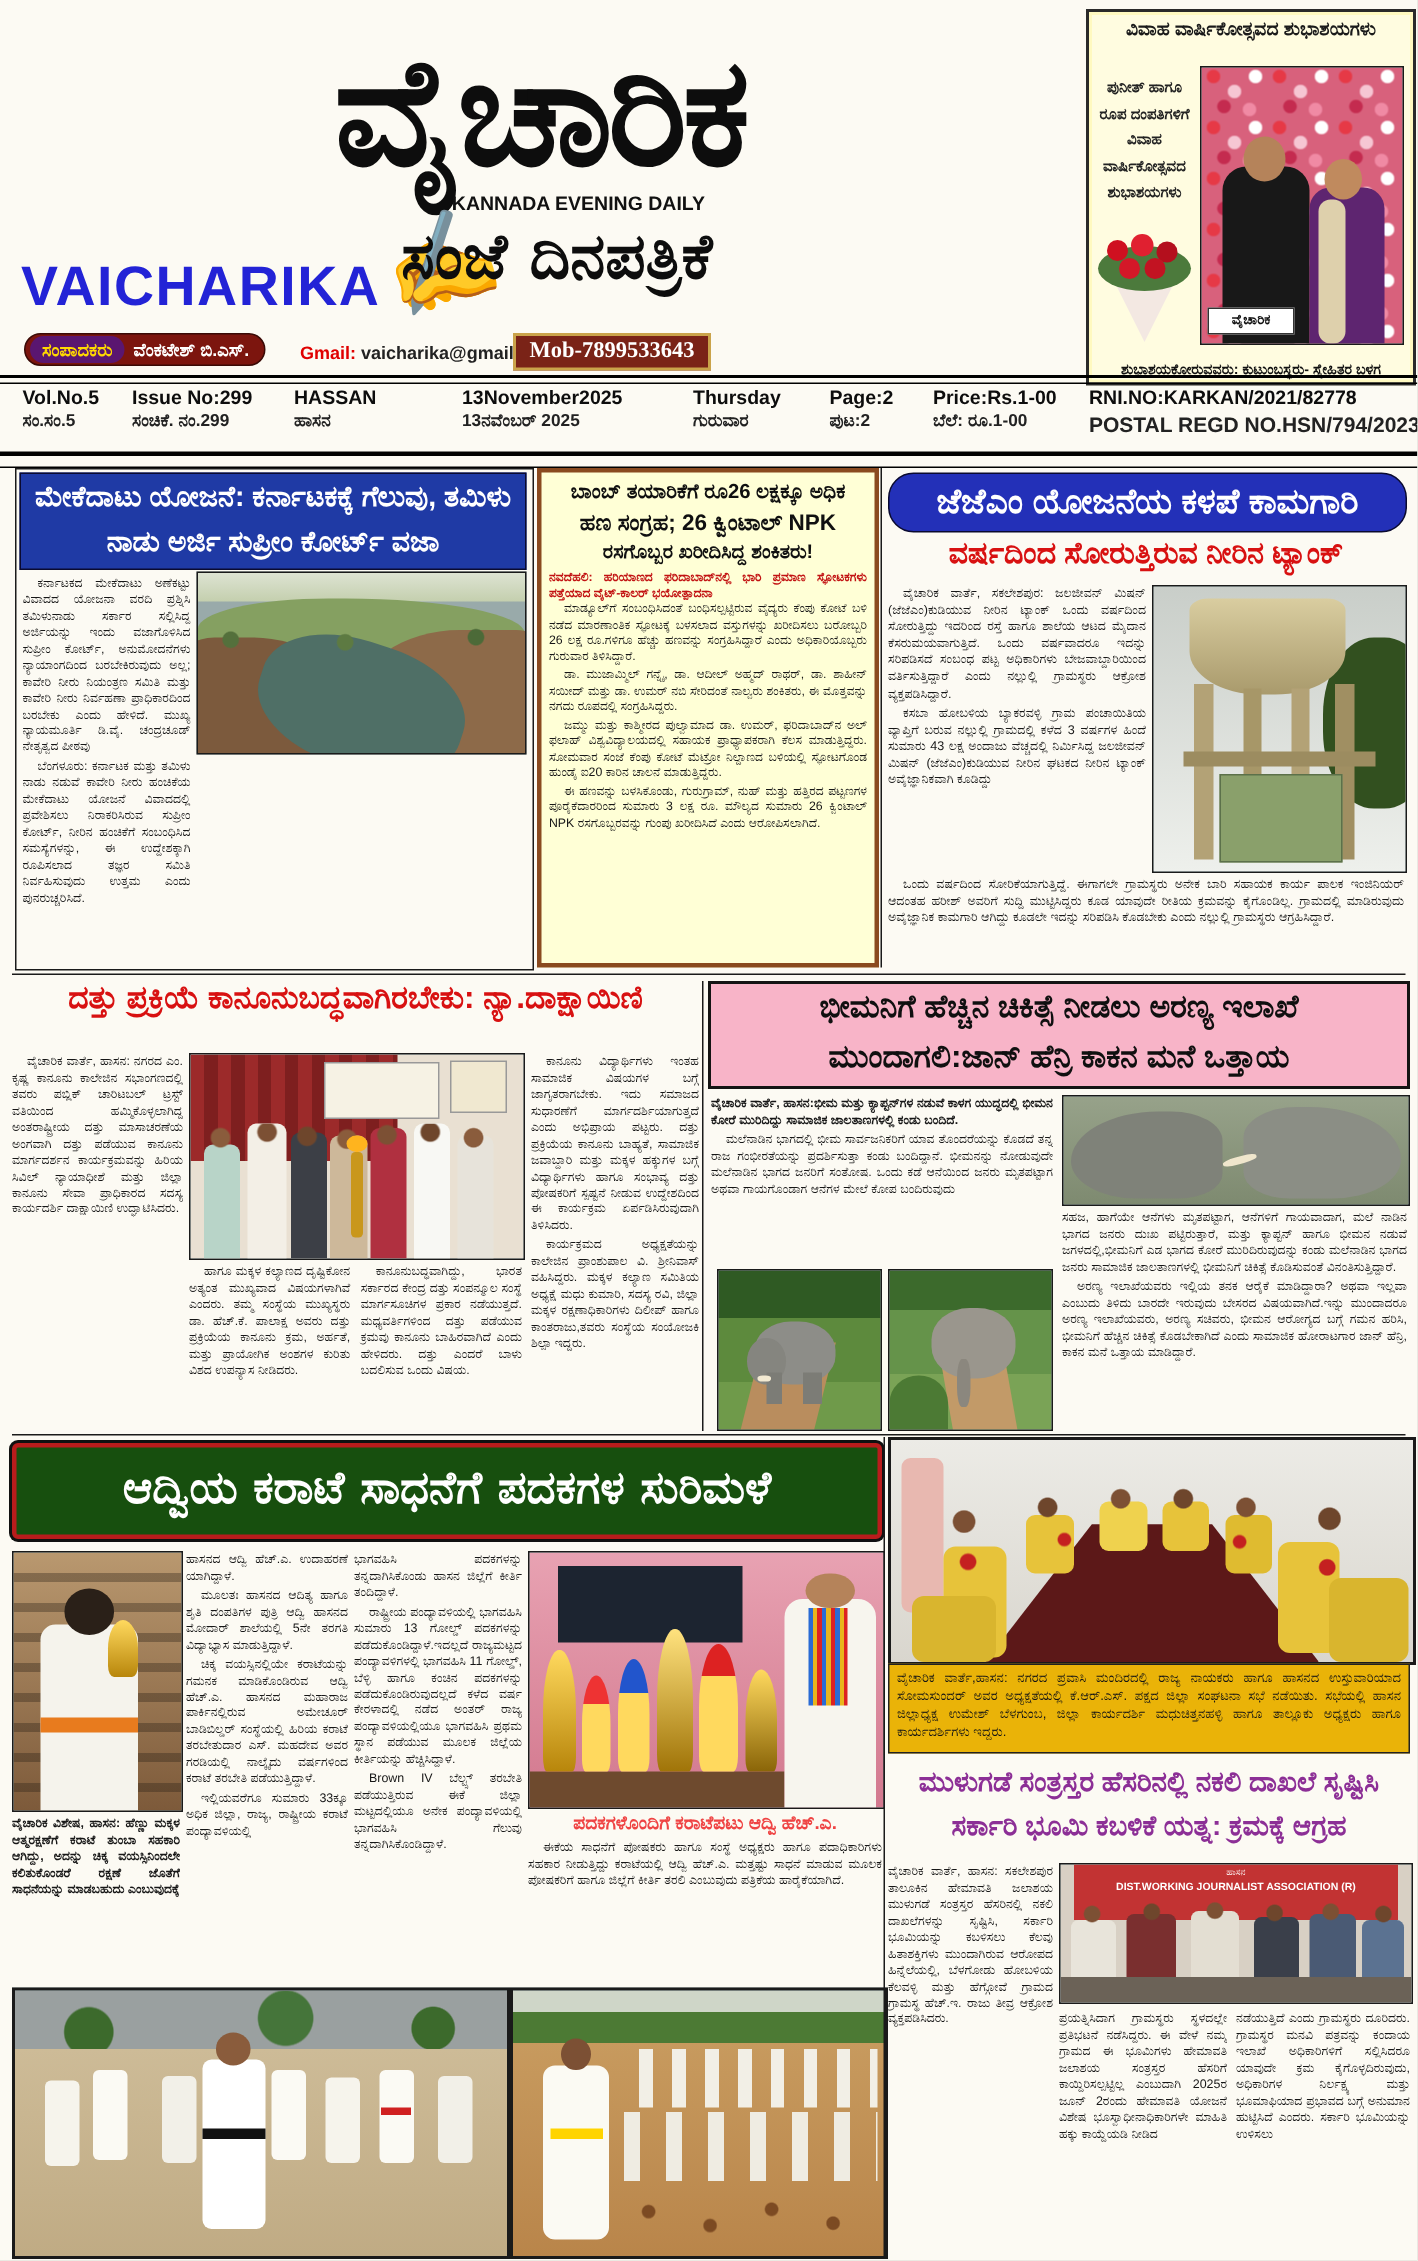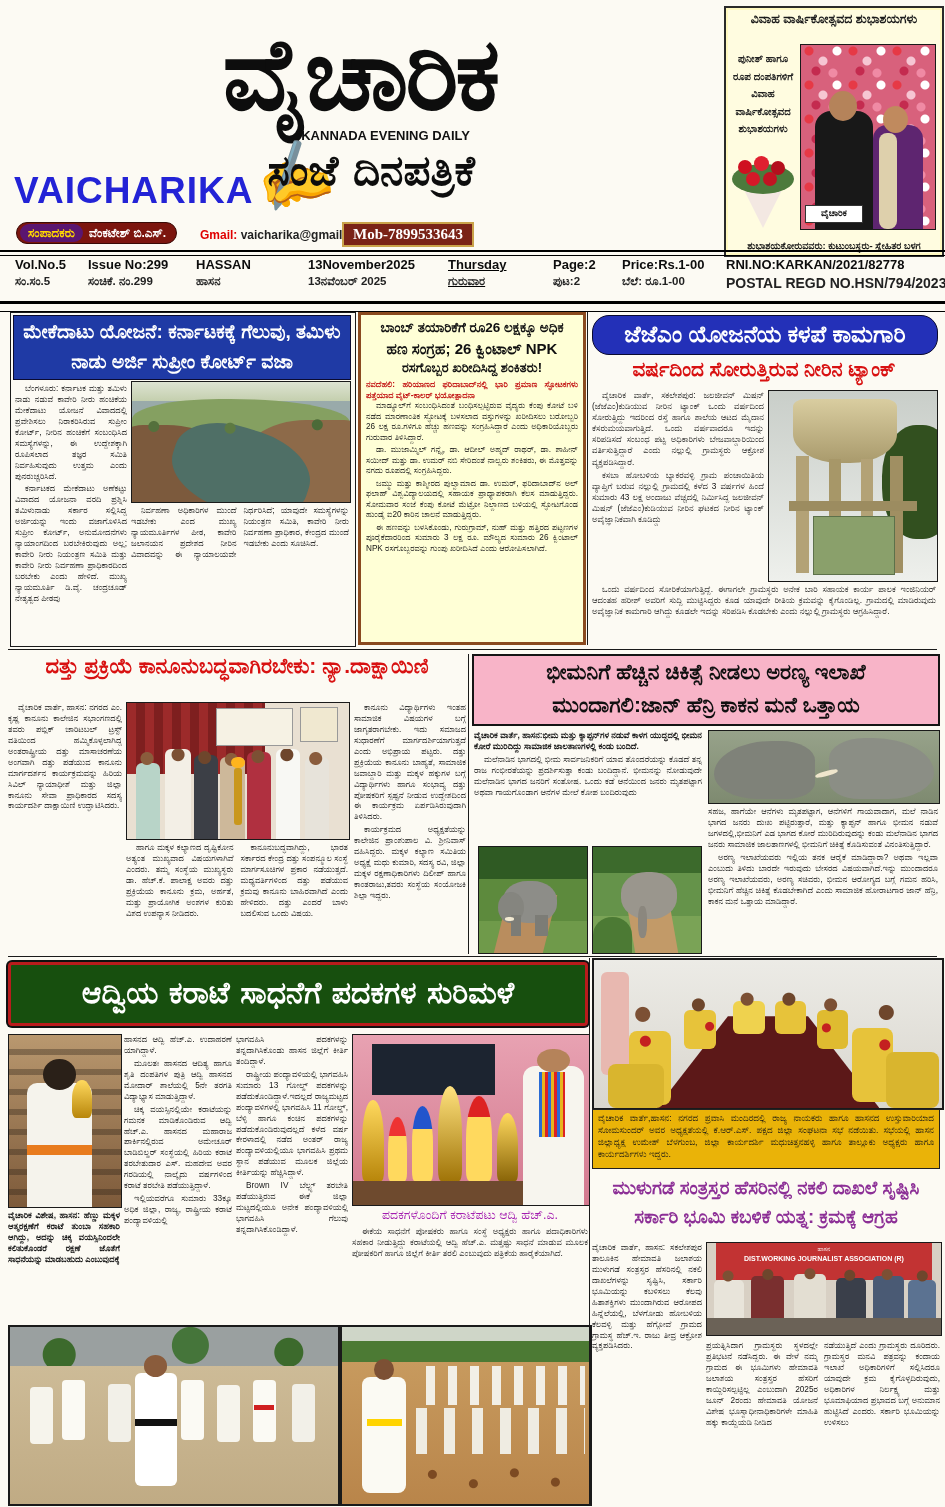--- a/index.html
+++ b/index.html
@@ -63,21 +63,21 @@
   .pink-box{background:#f8b4c8;color:#101010;font-weight:bold;text-align:center;
       border:2px solid #141414;}
   .green-bar{position:absolute;left:8px;top:962px;width:580px;height:64px;background:#174f0e;
       border:3px solid #b91c1c;box-shadow:0 0 0 2px #111;box-sizing:border-box;
       color:#fff;font-weight:900;text-align:center;font-size:30px;line-height:56px;
       border-radius:4px;font-family:"DejaVu Serif",serif;}
   .purple-head{color:#8c2f96;font-weight:bold;text-align:center;}
   .caption-pink{position:absolute;left:592px;top:1109px;width:348px;height:60px;
       background:#eab308;border:1.5px solid #222;box-sizing:border-box;padding:3px 5px;
       font-size:8.8px;line-height:1.35;text-align:justify;color:#151515;overflow:hidden;}
-  .red-cap{color:#a21caf;font-weight:normal;text-align:center;}
+  .red-cap{color:#ef4444;font-weight:bold;text-align:center;}
 </style>
 </head>
 <body>
 
 <div class="page">
 
   <div class="abs" style="left:0;top:0;width:945px;height:252px;">
     <div class="mast-title">ವೈಚಾರಿಕ</div>
     <div class="mast-latin">VAICHARIKA</div>
     <div class="mast-pen">✍</div>
@@ -134,21 +134,21 @@
       <div class="ib-kn">ಸಂಚಿಕೆ. ನಂ.299</div>
     </div>
     <div class="ib-col" style="left:196px;">
       <div class="ib-en">HASSAN</div>
       <div class="ib-kn">ಹಾಸನ</div>
     </div>
     <div class="ib-col" style="left:308px;">
       <div class="ib-en">13November2025</div>
       <div class="ib-kn">13ನವೆಂಬರ್ 2025</div>
     </div>
-    <div class="ib-col" style="left:448px;text-decoration:underline;">
+    <div class="ib-col" style="left:462px;">
       <div class="ib-en">Thursday</div>
       <div class="ib-kn">ಗುರುವಾರ</div>
     </div>
     <div class="ib-col" style="left:553px;">
       <div class="ib-en">Page:2</div>
       <div class="ib-kn">ಪುಟ:2</div>
     </div>
     <div class="ib-col" style="left:622px;">
       <div class="ib-en">Price:Rs.1-00</div>
       <div class="ib-kn">ಬೆಲೆ: ರೂ.1-00</div>
@@ -156,33 +156,32 @@
     <div class="ib-col" style="left:726px;">
       <div class="ib-en">RNI.NO:KARKAN/2021/82778</div>
       <div class="ib-kn" style="font-size:14px;text-align:right;">POSTAL REGD NO.HSN/794/2023-25</div>
     </div>
   </div>
   <div class="infobar-rule"></div>
 
   <div class="abs" style="left:10px;top:312px;width:344px;height:333px;border:1.5px solid #1a1a1a;">
     <div class="blue-box abs" style="left:2px;top:2px;width:336px;height:62px;font-size:19px;line-height:1.6;padding-top:1px;">ಮೇಕೆದಾಟು ಯೋಜನೆ: ಕರ್ನಾಟಕಕ್ಕೆ ಗೆಲುವು, ತಮಿಳು ನಾಡು ಅರ್ಜಿ ಸುಪ್ರೀಂ ಕೋರ್ಟ್ ವಜಾ</div>
     <div class="txt" style="left:4px;top:70px;width:112px;height:258px;">
+      <p>ಕರ್ನಾಟಕದ ಮೇಕೆದಾಟು ಅಣೆಕಟ್ಟು ವಿವಾದದ ಯೋಜನಾ ವರದಿ ಪ್ರಶ್ನಿಸಿ ತಮಿಳುನಾಡು ಸರ್ಕಾರ ಸಲ್ಲಿಸಿದ್ದ ಅರ್ಜಿಯನ್ನು ಇಂದು ವಜಾಗೊಳಿಸಿದ ಸುಪ್ರೀಂ ಕೋರ್ಟ್, ಅನುಮೋದನೆಗಳು ನ್ಯಾಯಾಂಗದಿಂದ ಬರಬೇಕಿರುವುದು ಅಲ್ಲ; ಕಾವೇರಿ ನೀರು ನಿಯಂತ್ರಣ ಸಮಿತಿ ಮತ್ತು ಕಾವೇರಿ ನೀರು ನಿರ್ವಹಣಾ ಪ್ರಾಧಿಕಾರದಿಂದ ಬರಬೇಕು ಎಂದು ಹೇಳಿದೆ. ಮುಖ್ಯ ನ್ಯಾಯಮೂರ್ತಿ ಡಿ.ವೈ. ಚಂದ್ರಚೂಡ್ ನೇತೃತ್ವದ ಪೀಠವು</p>
       <p>ಬೆಂಗಳೂರು: ಕರ್ನಾಟಕ ಮತ್ತು ತಮಿಳು ನಾಡು ನಡುವೆ ಕಾವೇರಿ ನೀರು ಹಂಚಿಕೆಯ ಮೇಕೆದಾಟು ಯೋಜನೆ ವಿವಾದದಲ್ಲಿ ಪ್ರವೇಶಿಸಲು ನಿರಾಕರಿಸಿರುವ ಸುಪ್ರೀಂ ಕೋರ್ಟ್, ನೀರಿನ ಹಂಚಿಕೆಗೆ ಸಂಬಂಧಿಸಿದ ಸಮಸ್ಯೆಗಳನ್ನು, ಈ ಉದ್ದೇಶಕ್ಕಾಗಿ ರೂಪಿಸಲಾದ ತಜ್ಞರ ಸಮಿತಿ ನಿರ್ವಹಿಸುವುದು ಉತ್ತಮ ಎಂದು ಪುನರುಚ್ಚರಿಸಿದೆ.</p>
-      <p>ಕರ್ನಾಟಕದ ಮೇಕೆದಾಟು ಅಣೆಕಟ್ಟು ವಿವಾದದ ಯೋಜನಾ ವರದಿ ಪ್ರಶ್ನಿಸಿ ತಮಿಳುನಾಡು ಸರ್ಕಾರ ಸಲ್ಲಿಸಿದ್ದ ಅರ್ಜಿಯನ್ನು ಇಂದು ವಜಾಗೊಳಿಸಿದ ಸುಪ್ರೀಂ ಕೋರ್ಟ್, ಅನುಮೋದನೆಗಳು ನ್ಯಾಯಾಂಗದಿಂದ ಬರಬೇಕಿರುವುದು ಅಲ್ಲ; ಕಾವೇರಿ ನೀರು ನಿಯಂತ್ರಣ ಸಮಿತಿ ಮತ್ತು ಕಾವೇರಿ ನೀರು ನಿರ್ವಹಣಾ ಪ್ರಾಧಿಕಾರದಿಂದ ಬರಬೇಕು ಎಂದು ಹೇಳಿದೆ. ಮುಖ್ಯ ನ್ಯಾಯಮೂರ್ತಿ ಡಿ.ವೈ. ಚಂದ್ರಚೂಡ್ ನೇತೃತ್ವದ ಪೀಠವು</p>
     </div>
     <div class="photo" style="left:120px;top:68px;width:218px;height:120px;border-width:1px;">
       <div class="shape" style="left:0;top:0;width:100%;height:16%;background:linear-gradient(#dde3d2,#c4cfae);"></div>
       <div class="shape" style="left:0;top:14%;width:100%;height:28%;background:#85a061;border-radius:40% 55% 0 0/60% 70% 0 0;"></div>
       <div class="shape" style="left:-6%;top:36%;width:55%;height:70%;background:#7c5a3d;border-radius:20% 60% 10% 0;"></div>
       <div class="shape" style="right:-6%;top:32%;width:58%;height:75%;background:#8d6a49;border-radius:55% 15% 0 20%;"></div>
       <div class="shape" style="left:18%;top:38%;width:64%;height:70%;background:#4f6f66;transform:rotate(18deg);border-radius:45%;"></div>
       <div class="shape" style="left:0;top:30%;width:100%;height:14%;background:radial-gradient(circle at 10% 50%,#54703c 5px,transparent 6px),radial-gradient(circle at 45% 60%,#5d7a42 5px,transparent 6px),radial-gradient(circle at 85% 40%,#4c6a38 5px,transparent 6px);"></div>
     </div>
     <div class="txt" style="left:120px;top:192px;width:218px;height:138px;column-count:2;column-gap:7px;">
-      <p>ನಿರ್ವಹಣಾ ಅಧಿಕಾರಿಗಳ ಮುಂದೆ ಇಡಬೇಕು ಎಂದ ಮುಖ್ಯ ನ್ಯಾಯಮೂರ್ತಿಗಳ ಪೀಠ, ಕಾವೇರಿ ಜಲಾನಯನ ಪ್ರದೇಶದ ನೀರಿನ ವಿವಾದವನ್ನು ಈ ನ್ಯಾಯಾಲಯವೇ ನಿರ್ಧರಿಸಿದೆ; ಯಾವುದೇ ಸಮಸ್ಯೆಗಳನ್ನು ನಿಯಂತ್ರಣ ಸಮಿತಿ, ಕಾವೇರಿ ನೀರು ನಿರ್ವಹಣಾ ಪ್ರಾಧಿಕಾರ, ಕೇಂದ್ರದ ಮುಂದೆ ಇಡಬೇಕು ಎಂದು ಸೂಚಿಸಿದೆ.</p>
     </div>
   </div>
 
   <div class="npk-box">
     <div class="npk-h" style="font-size:13.5px;">ಬಾಂಬ್ ತಯಾರಿಕೆಗೆ ರೂ26 ಲಕ್ಷಕ್ಕೂ ಅಧಿಕ</div>
     <div class="npk-h" style="font-size:15px;">ಹಣ ಸಂಗ್ರಹ; 26 ಕ್ವಿಂಟಾಲ್ NPK</div>
     <div class="npk-h" style="font-size:13px;">ರಸಗೊಬ್ಬರ ಖರೀದಿಸಿದ್ದ ಶಂಕಿತರು!</div>
     <div style="font-size:8.2px;line-height:1.3;text-align:justify;color:#c21212;font-weight:bold;margin-top:2px;">ನವದೆಹಲಿ: ಹರಿಯಾಣದ ಫರಿದಾಬಾದ್‌ನಲ್ಲಿ ಭಾರಿ ಪ್ರಮಾಣ ಸ್ಫೋಟಕಗಳು ಪತ್ತೆಯಾದ ವೈಟ್-ಕಾಲರ್ ಭಯೋತ್ಪಾದನಾ</div>
     <div style="font-size:8.2px;line-height:1.28;text-align:justify;color:#161616;overflow:hidden;height:238px;">
       <p style="margin:0 0 2px;text-indent:10px;">ಮಾಡ್ಯೂಲ್‌ಗೆ ಸಂಬಂಧಿಸಿದಂತೆ ಬಂಧಿಸಲ್ಪಟ್ಟಿರುವ ವೈದ್ಯರು ಕೆಂಪು ಕೋಟೆ ಬಳಿ ನಡೆದ ಮಾರಣಾಂತಿಕ ಸ್ಫೋಟಕ್ಕೆ ಬಳಸಲಾದ ವಸ್ತುಗಳನ್ನು ಖರೀದಿಸಲು ಬರೋಬ್ಬರಿ 26 ಲಕ್ಷ ರೂ.ಗಳಿಗೂ ಹೆಚ್ಚು ಹಣವನ್ನು ಸಂಗ್ರಹಿಸಿದ್ದಾರೆ ಎಂದು ಅಧಿಕಾರಿಯೊಬ್ಬರು ಗುರುವಾರ ತಿಳಿಸಿದ್ದಾರೆ.</p>

